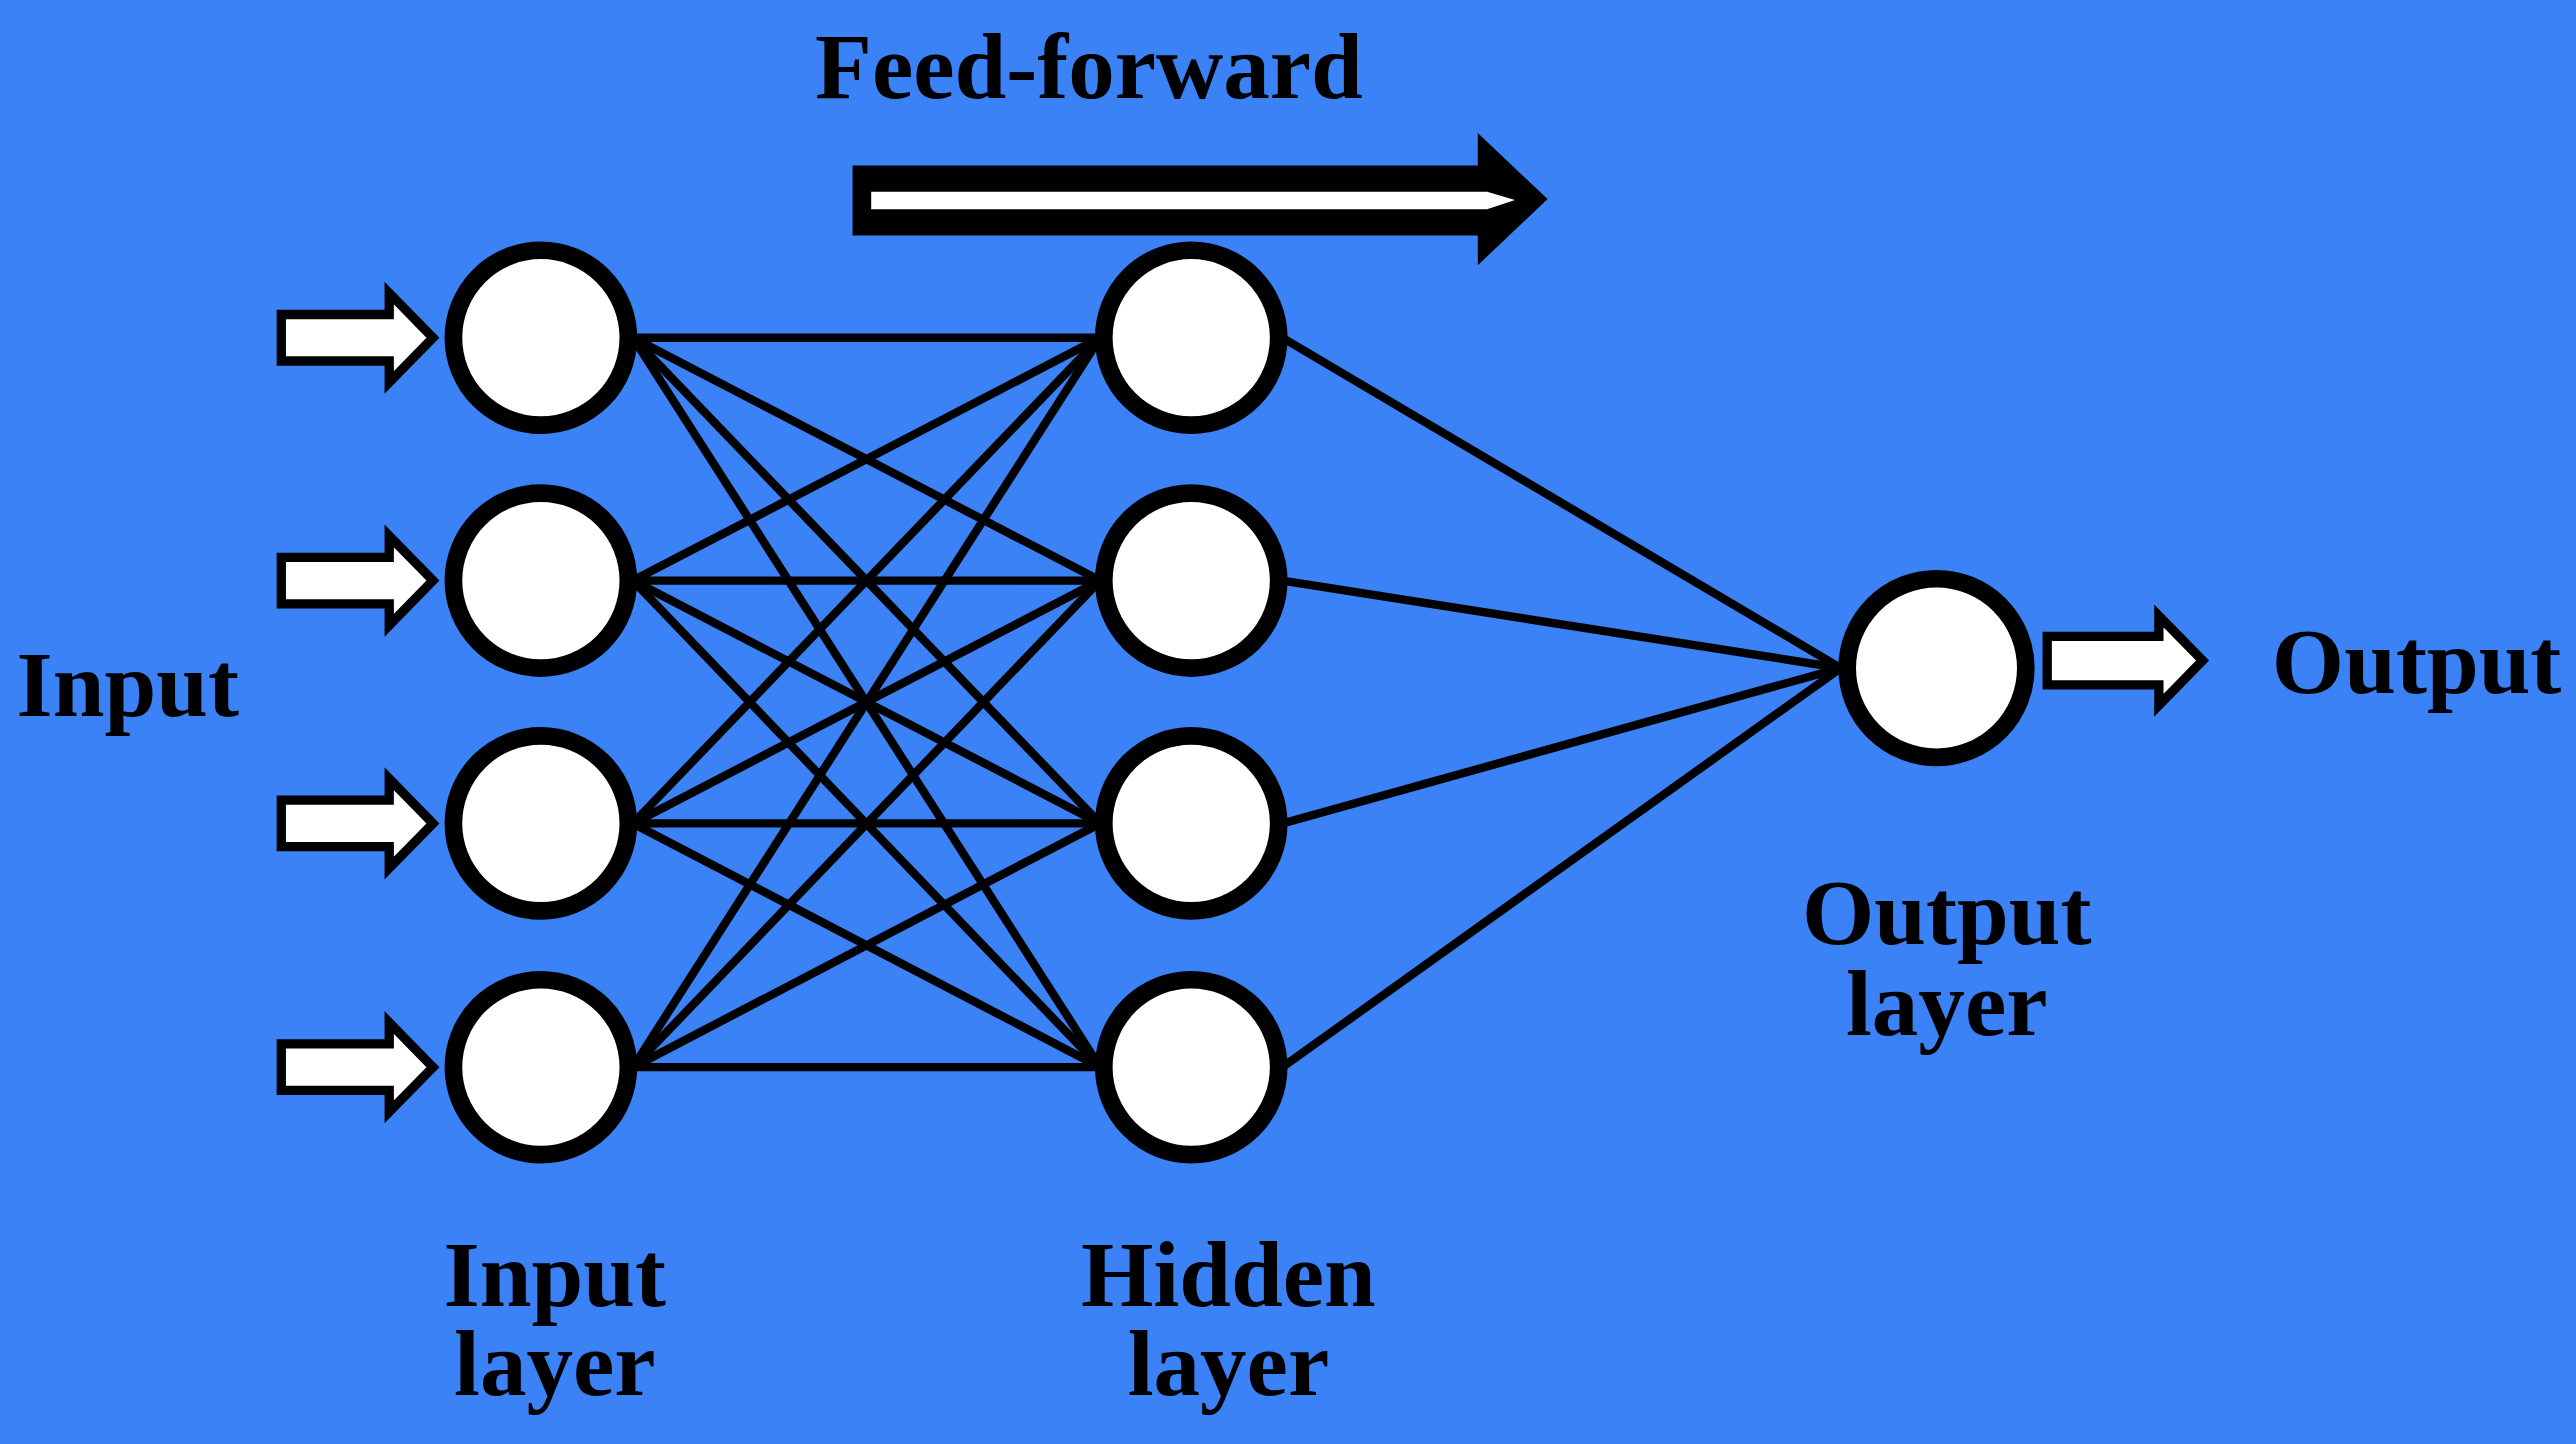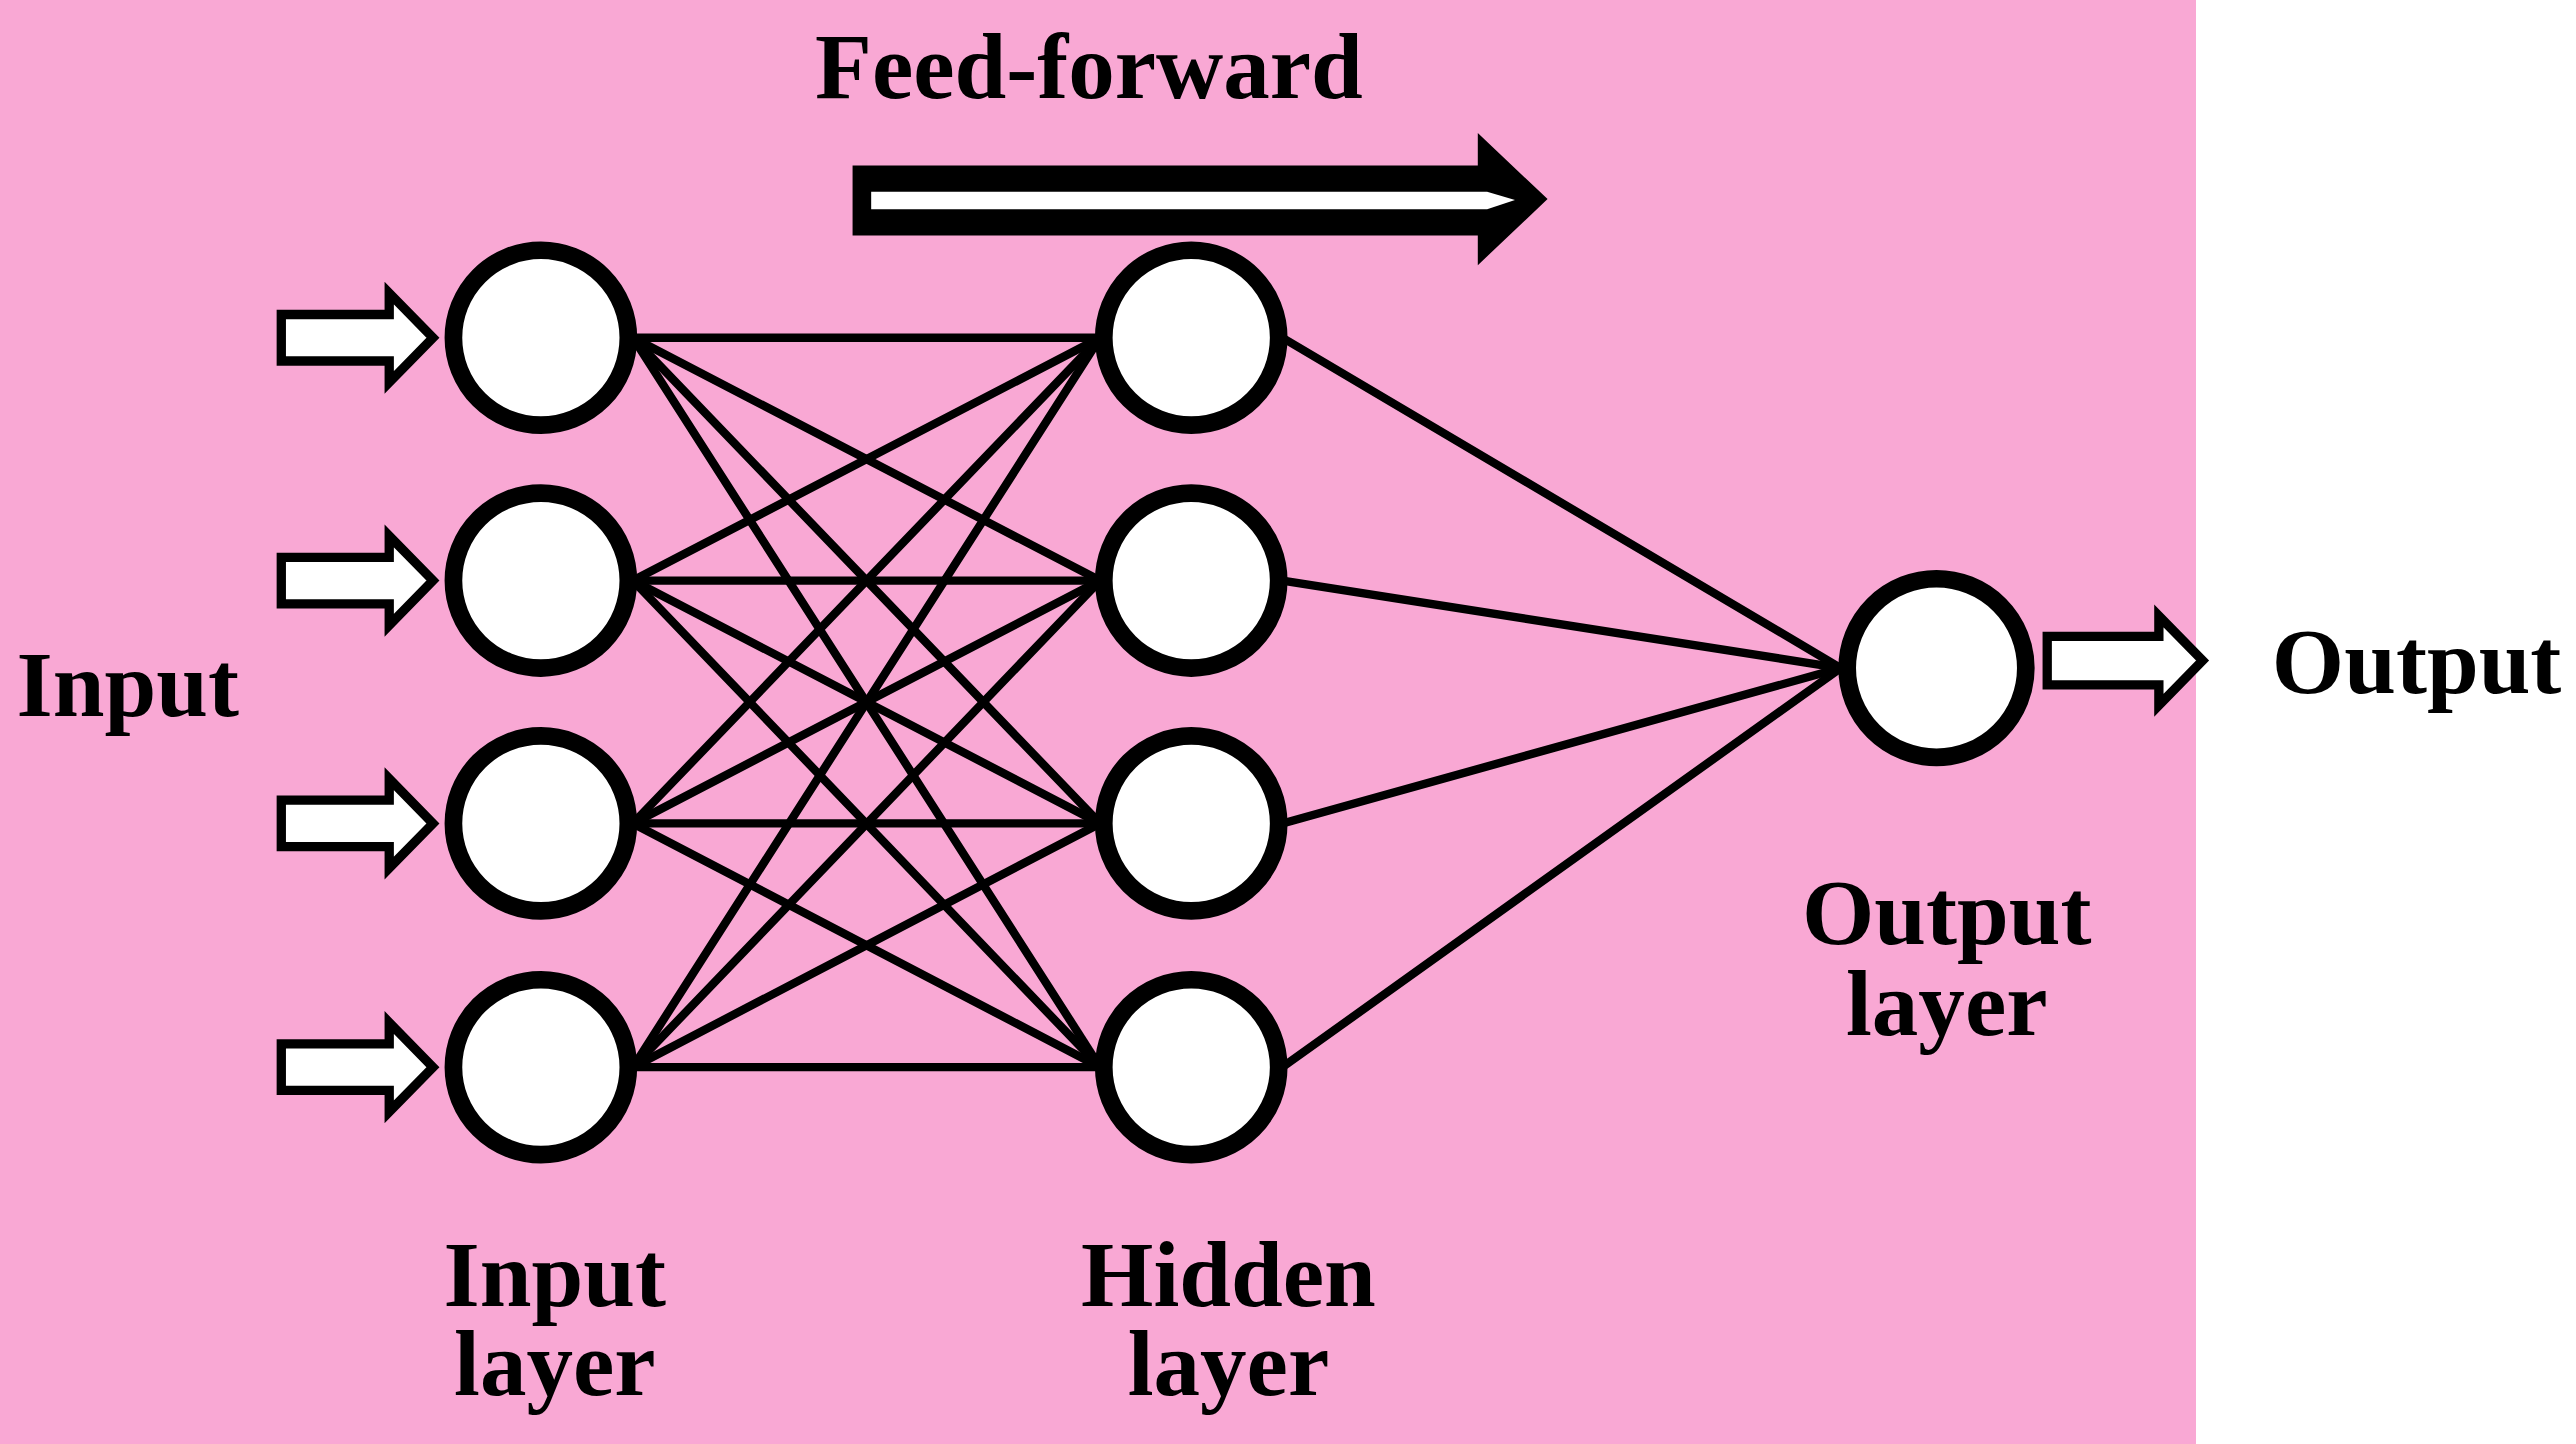--- a/index.html
+++ b/index.html
@@ -5,23 +5,23 @@
   html, body {
     margin: 0;
     padding: 0;
     background: #ffffff;
     width: 2576px;
     height: 1444px;
     overflow: hidden;
   }
   .stage {
     position: relative;
-    width: 2196px;
+    width: 2576px;
     height: 1444px;
-    background: #f9a8d4;
+    background: #3b82f6;
   }
   svg.net {
     display: block;
     width: 2576px;
     height: 1444px;
   }
   .node {
     fill: #ffffff;
     stroke: #000000;
     stroke-width: 19;

